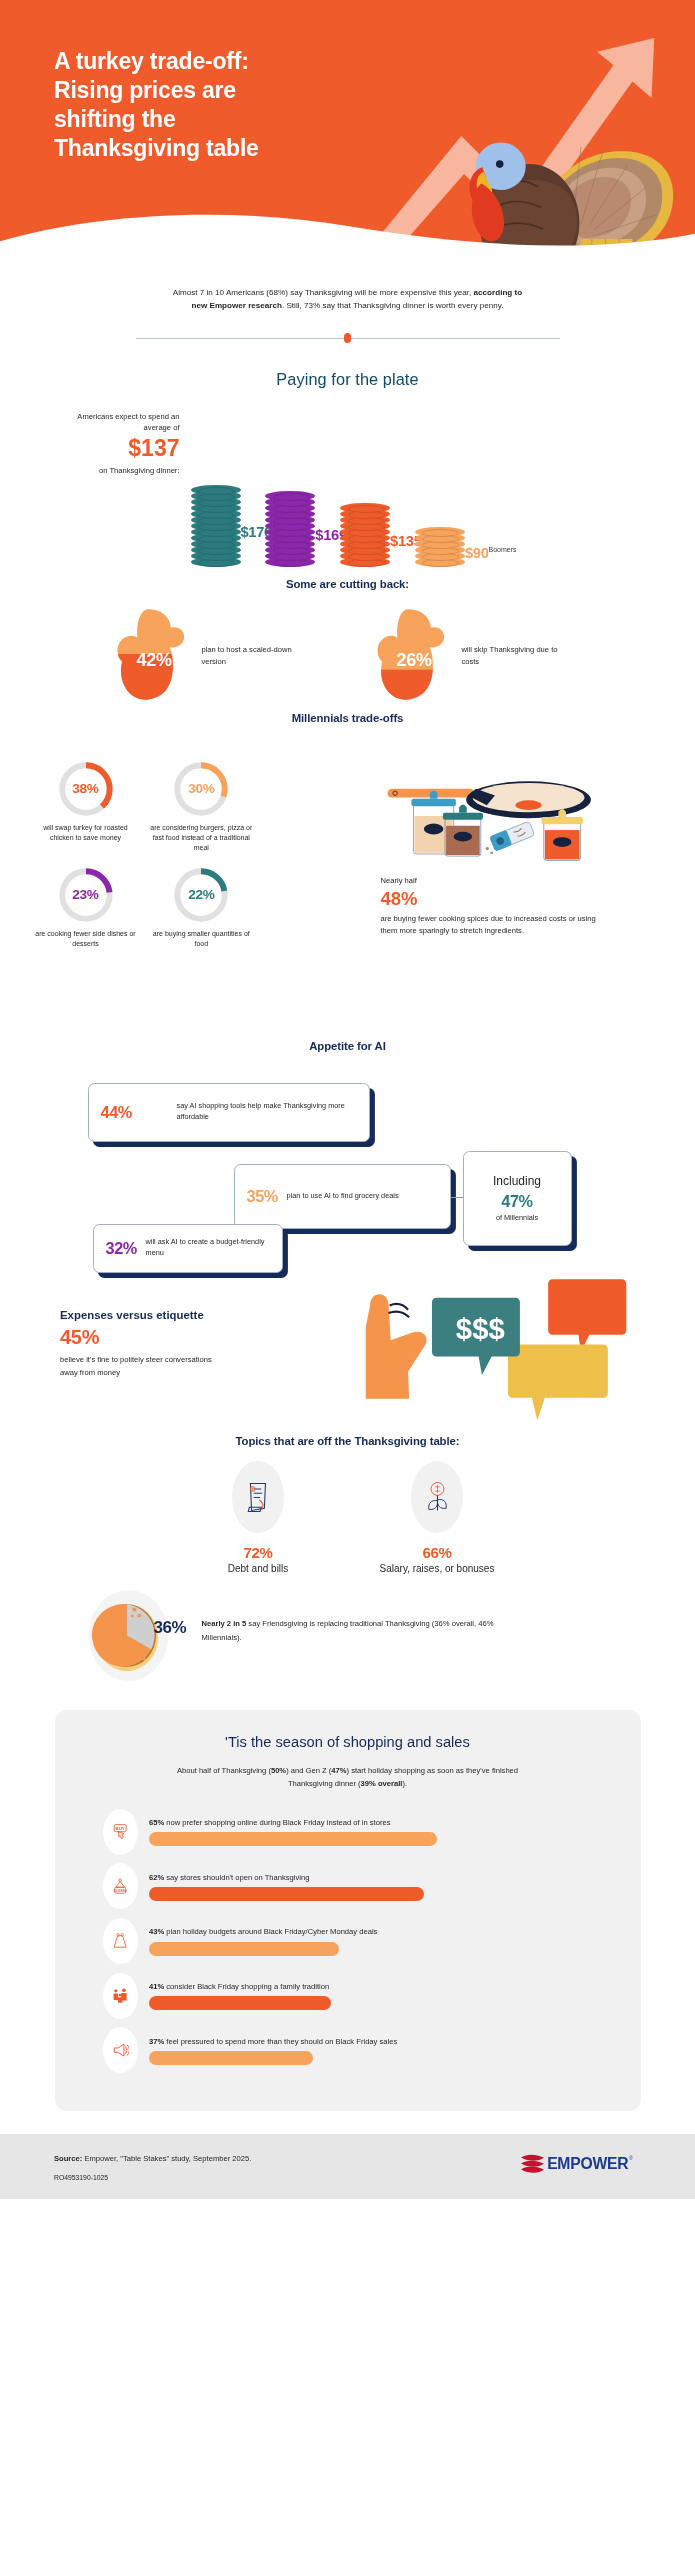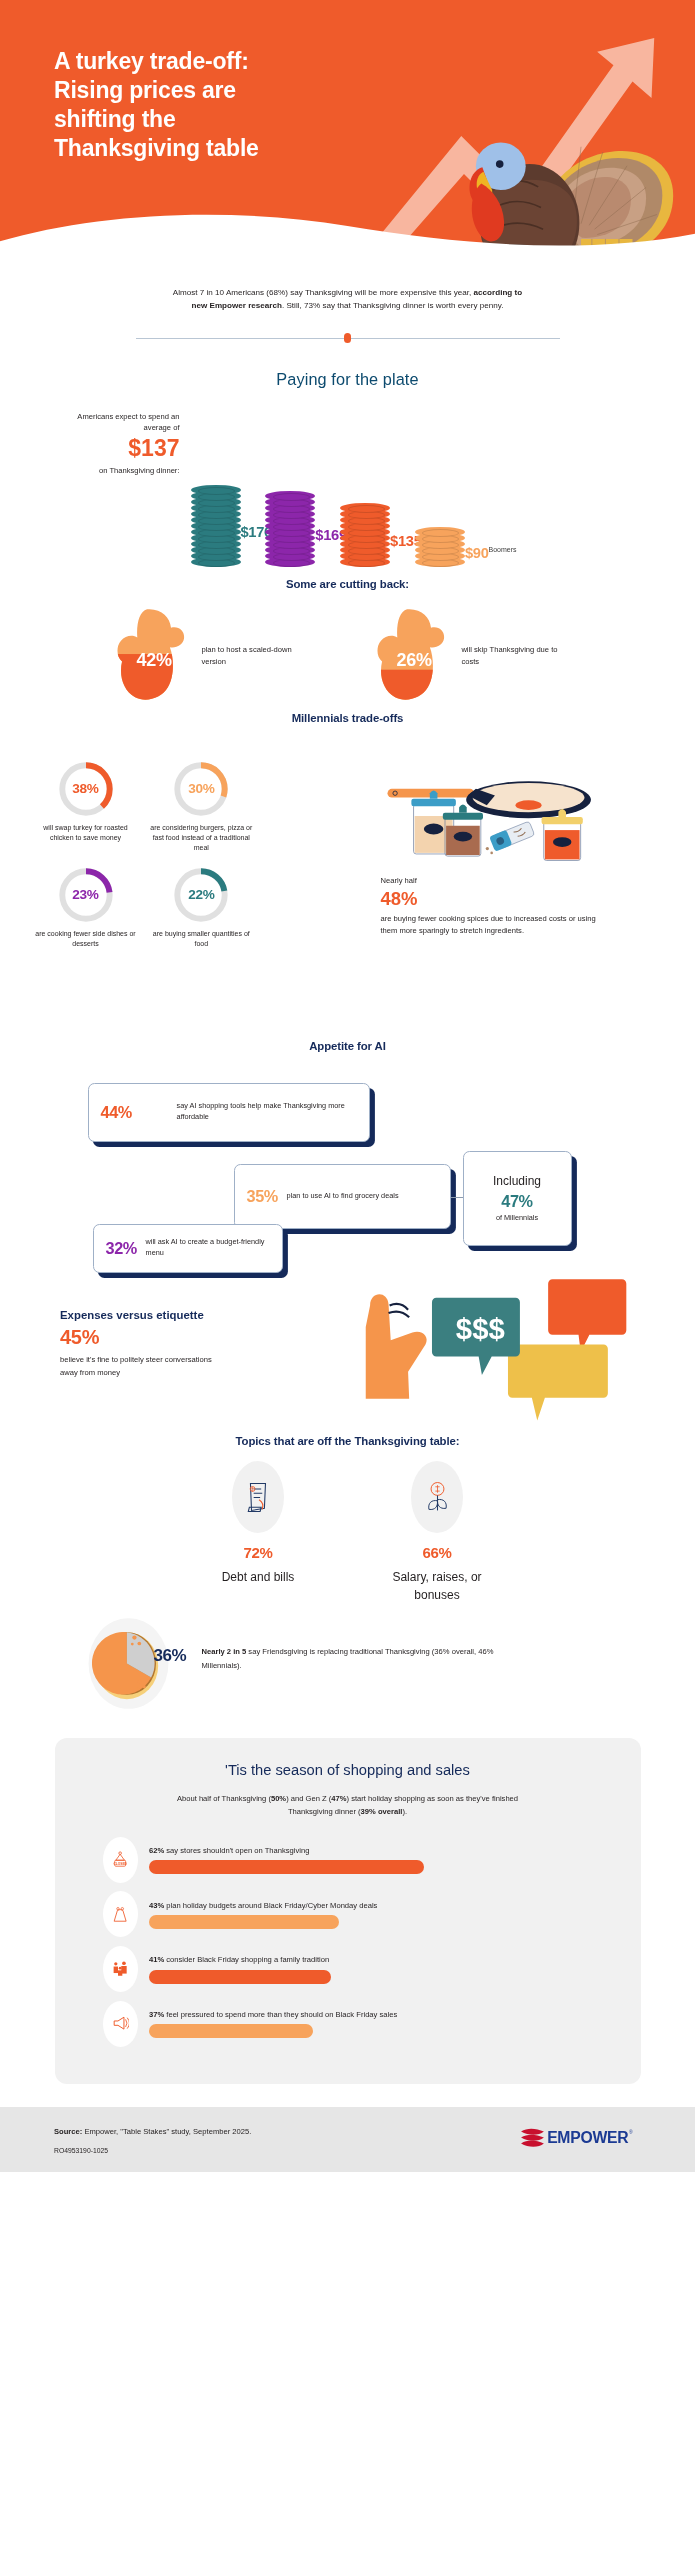--- a/index.html
+++ b/index.html
@@ -203,21 +203,21 @@
   
   .topics { width: 597px; margin: 3.3px auto 0 auto; }
   .topics-grid { display: flex; justify-content: center; gap: 43px; margin-top: 14px; }
   .topic { width: 136px; text-align: center; }
   .topic-oval {
     width: 52px; height: 72px; border-radius: 50%;
     background: #f1f1f1; margin: 0 auto;
     display: flex; align-items: center; justify-content: center;
   }
   .topic-pct { color: #ef5b2b; font-size: 15px; font-weight: 700; margin-top: 11px; letter-spacing: -0.3px; }
-  .topic-lab { font-size: 12px; line-height: 1.5; color: #231f20; margin-top: 7px; }
+  .topic-lab { font-size: 10px; line-height: 1.5; color: #231f20; margin-top: 0; }
 
   
   .fg { position: relative; width: 586px; margin: 14px auto 0 auto; height: 92px; }
   .fg-pie { position: absolute; left: 33px; top: 0; width: 81px; height: 91px; }
   .fg-val {
     position: absolute; left: 99px; top: 28px;
     color: #152a5a; font-size: 17px; font-weight: 700; letter-spacing: -0.4px;
   }
   .fg-text { position: absolute; left: 147px; top: 27px; width: 304px; font-size: 7.6px; line-height: 1.8; }
   .fg-text b { font-weight: 700; }
@@ -600,20 +600,35 @@
     </div>
   </div>
 
   <div class="season">
     <div class="season-title">'Tis the season of shopping and sales</div>
     <div class="season-sub" id="seasonSub"><span>About half of Thanksgiving (</span><b>50%</b><span>) and Gen Z (</span><b>47%</b><span>) start holiday shopping as soon as they've finished Thanksgiving dinner (</span><b>39% overall</b><span>).</span></div>
     <div class="bars" id="bars">
         <div class="bar-row">
           <div class="bar-ic">
             <svg width="16.3" height="17.4" viewBox="0 0 30 32">
+              <rect x="4" y="3" width="22" height="13" rx="3" fill="none" stroke="#ef5b2b" stroke-width="1.6"></rect>
+              <text x="15" y="13" font-family="Liberation Sans, sans-serif" font-size="8" font-weight="700" fill="#ef5b2b" text-anchor="middle">BUY</text>
+              <path d="M12 16 v9 l3 -2 3 6 3 -2 -3 -6 4 -1 z" fill="none" stroke="#ef5b2b" stroke-width="1.5"></path>
+            </svg>
+          </div>
+          <div class="bar-body">
+            <div class="bar-cap"><b>65%</b> now prefer shopping online during Black Friday instead of in stores</div>
+            <div class="bar-track">
+              <div class="bar-fill" style="width:65%; background:#f7a35c;"></div>
+            </div>
+          </div>
+        </div>
+        <div class="bar-row">
+          <div class="bar-ic">
+            <svg width="16.3" height="17.4" viewBox="0 0 30 32">
               <circle cx="15" cy="4" r="2.4" fill="none" stroke="#ef5b2b" stroke-width="1.5"></circle>
               <path d="M15 6 L7 17 h16 z" fill="none" stroke="#ef5b2b" stroke-width="1.5"></path>
               <rect x="5" y="17" width="20" height="11" rx="2" fill="none" stroke="#ef5b2b" stroke-width="1.5"></rect>
               <text x="15" y="25" font-family="Liberation Sans, sans-serif" font-size="6" font-weight="700" fill="#ef5b2b" text-anchor="middle">CLOSED</text>
             </svg>
           </div>
           <div class="bar-body">
             <div class="bar-cap"><b>62%</b> say stores shouldn't open on Thanksgiving</div>
             <div class="bar-track">
               <div class="bar-fill" style="width:62%; background:#ef5b2b;"></div>

